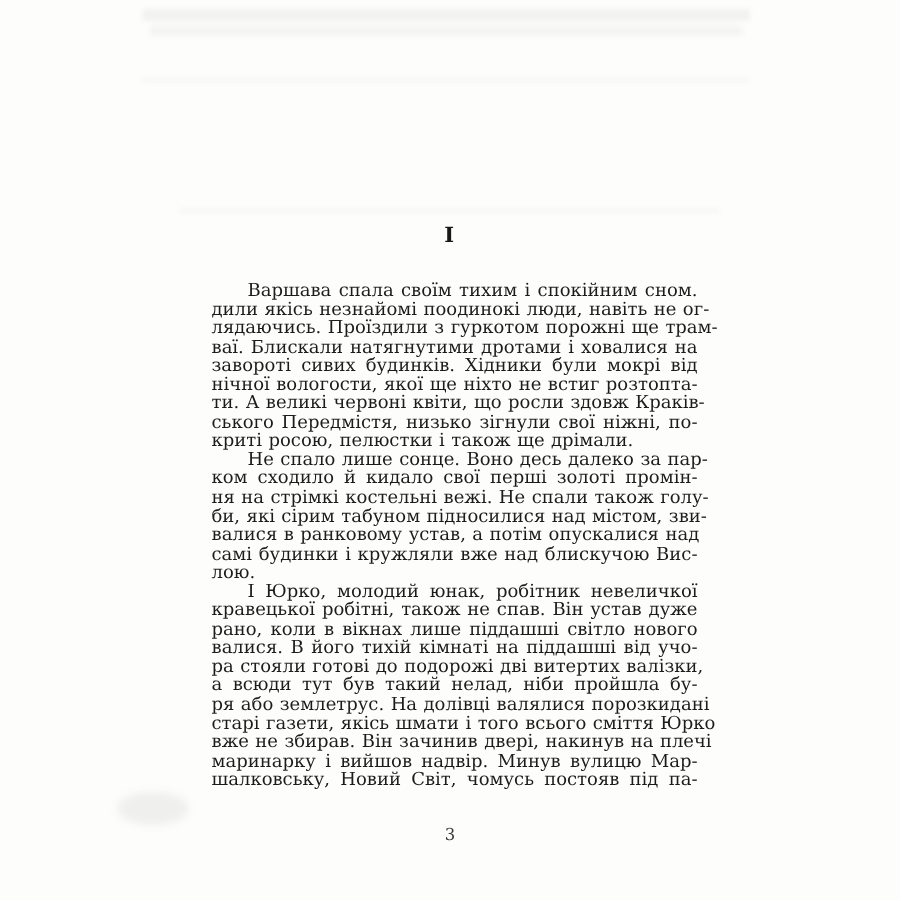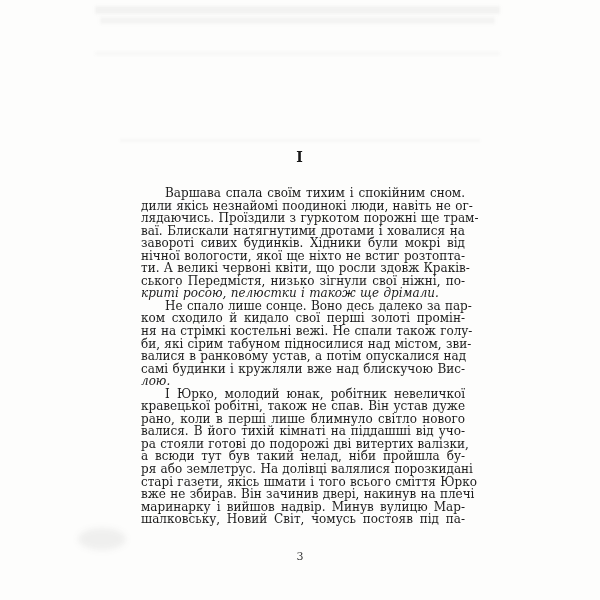--- a/index.html
+++ b/index.html
@@ -42,21 +42,20 @@
     text-align-last: justify;
     color: #1c1c1c;
     word-spacing: 0.5px;
   }
   .line.indent {
     text-indent: 24px;
   }
   .line.last {
     text-align-last: left;
     white-space: normal;
-    font-style: italic;
   }
   .page-number {
     position: absolute;
     top: 550px;
     left: 0;
     width: 600px;
     text-align: center;
     font-size: 11px;
     color: #3a3a3a;
   }
@@ -104,21 +103,21 @@
     <div class="line indent">Не спало лише сонце. Воно десь далеко за пар-</div>
     <div class="line">ком сходило й кидало свої перші золоті промін-</div>
     <div class="line">ня на стрімкі костельні вежі. Не спали також голу-</div>
     <div class="line">би, які сірим табуном підносилися над містом, зви-</div>
     <div class="line">валися в ранковому устав, а потім опускалися над</div>
     <div class="line">самі будинки і кружляли вже над блискучою Вис-</div>
     <div class="line last">лою.</div>
 
     <div class="line indent">І Юрко, молодий юнак, робітник невеличкої</div>
     <div class="line">кравецької робітні, також не спав. Він устав дуже</div>
-    <div class="line">рано, коли в перші лише блимнуло світло нового</div>
+    <div class="line">рано, коли в вікнах лише піддашші світло нового</div>
     <div class="line">валися. В його тихій кімнаті на піддашші від учо-</div>
     <div class="line">ра стояли готові до подорожі дві витертих валізки,</div>
     <div class="line">а всюди тут був такий нелад, ніби пройшла бу-</div>
     <div class="line">ря або землетрус. На долівці валялися порозкидані</div>
     <div class="line">старі газети, якісь шмати і того всього сміття Юрко</div>
     <div class="line">вже не збирав. Він зачинив двері, накинув на плечі</div>
     <div class="line">маринарку і вийшов надвір. Минув вулицю Мар-</div>
     <div class="line">шалковську, Новий Світ, чомусь постояв під па-</div>
   </div>
 

